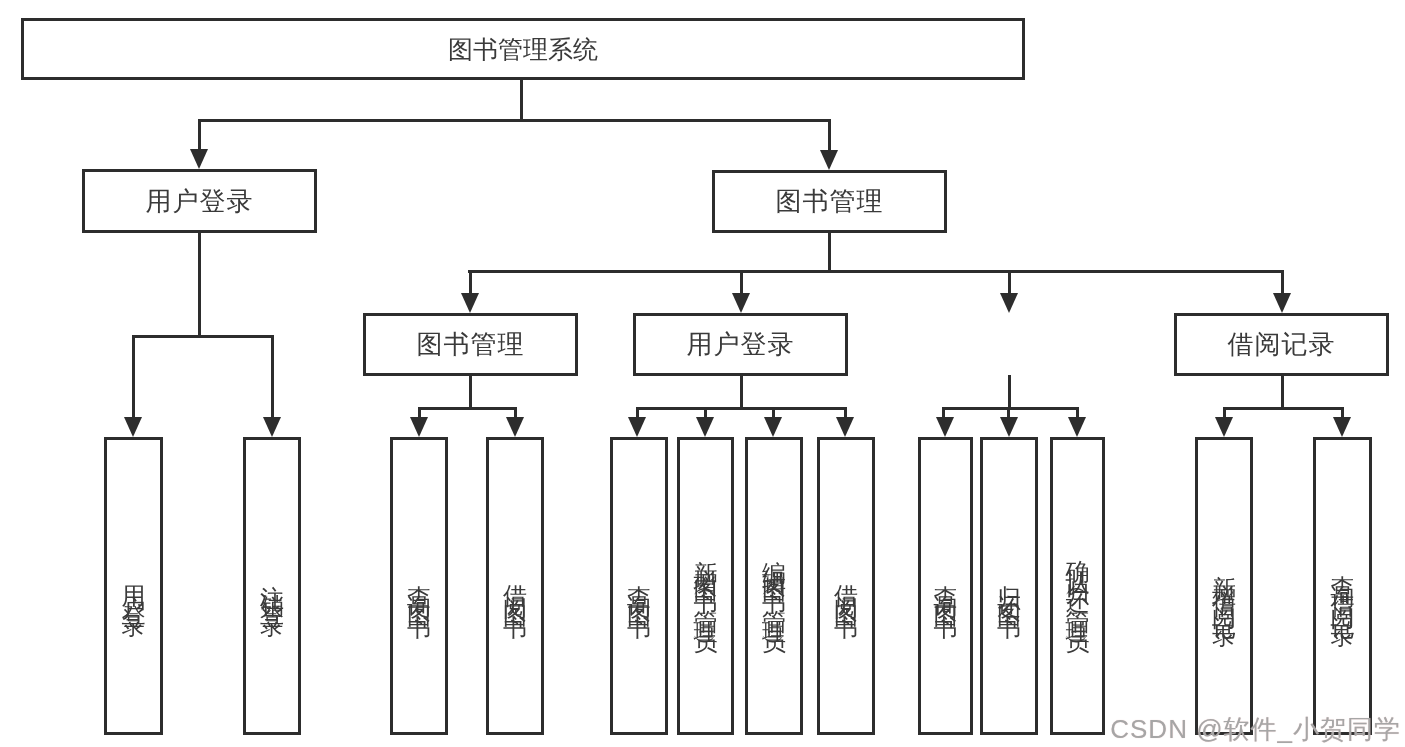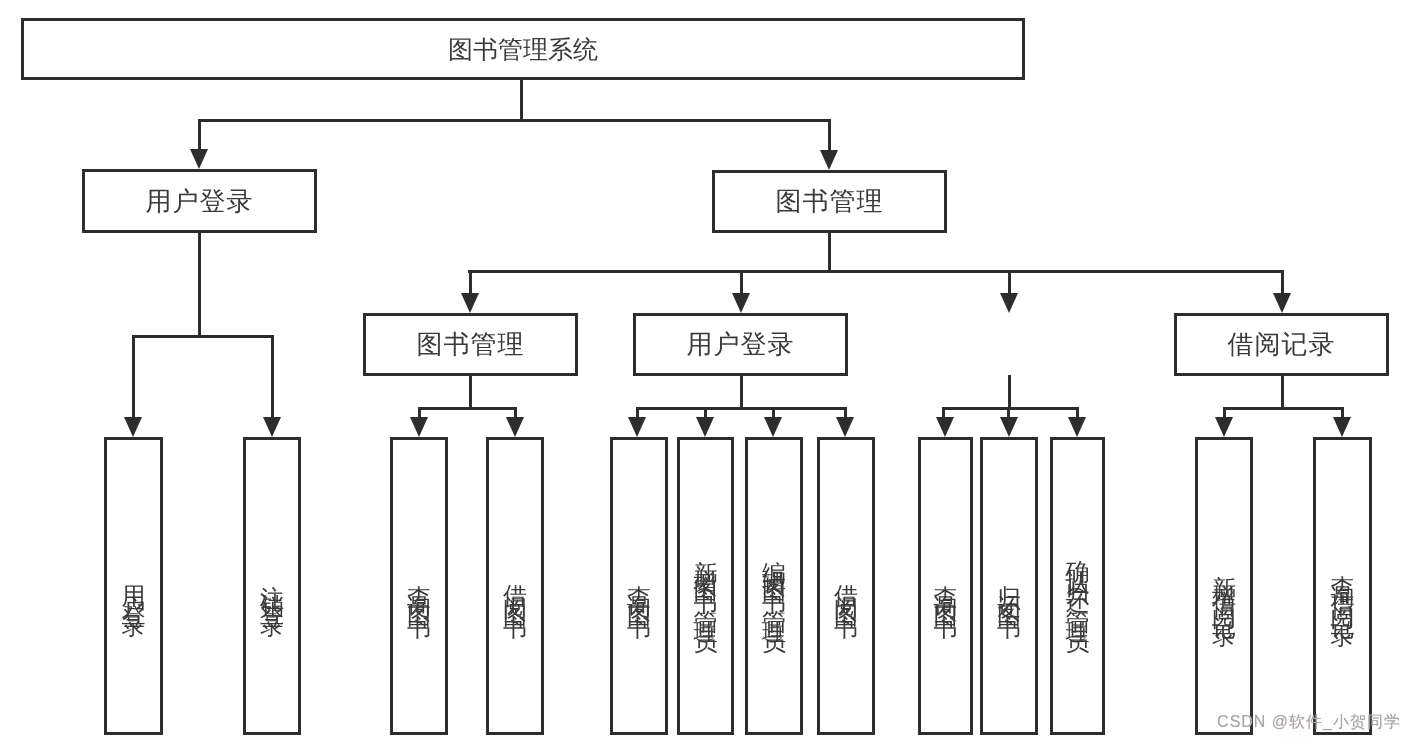--- a/index.html
+++ b/index.html
@@ -48,21 +48,21 @@
     height: 0;
     border-left: 9px solid transparent;
     border-right: 9px solid transparent;
     border-top: 20px solid #2d2d2d;
     z-index: 1;
   }
   .watermark {
     position: absolute;
     right: 4px;
     top: 712px;
-    font-size: 16px;
+    font-size: 26px;
     color: #a6a6a6;
     letter-spacing: 1px;
     z-index: 3;
     text-shadow: 0 0 1px #e8c8c8;
   }
 </style>
 </head>
 <body>
 
 <div id="stage">

